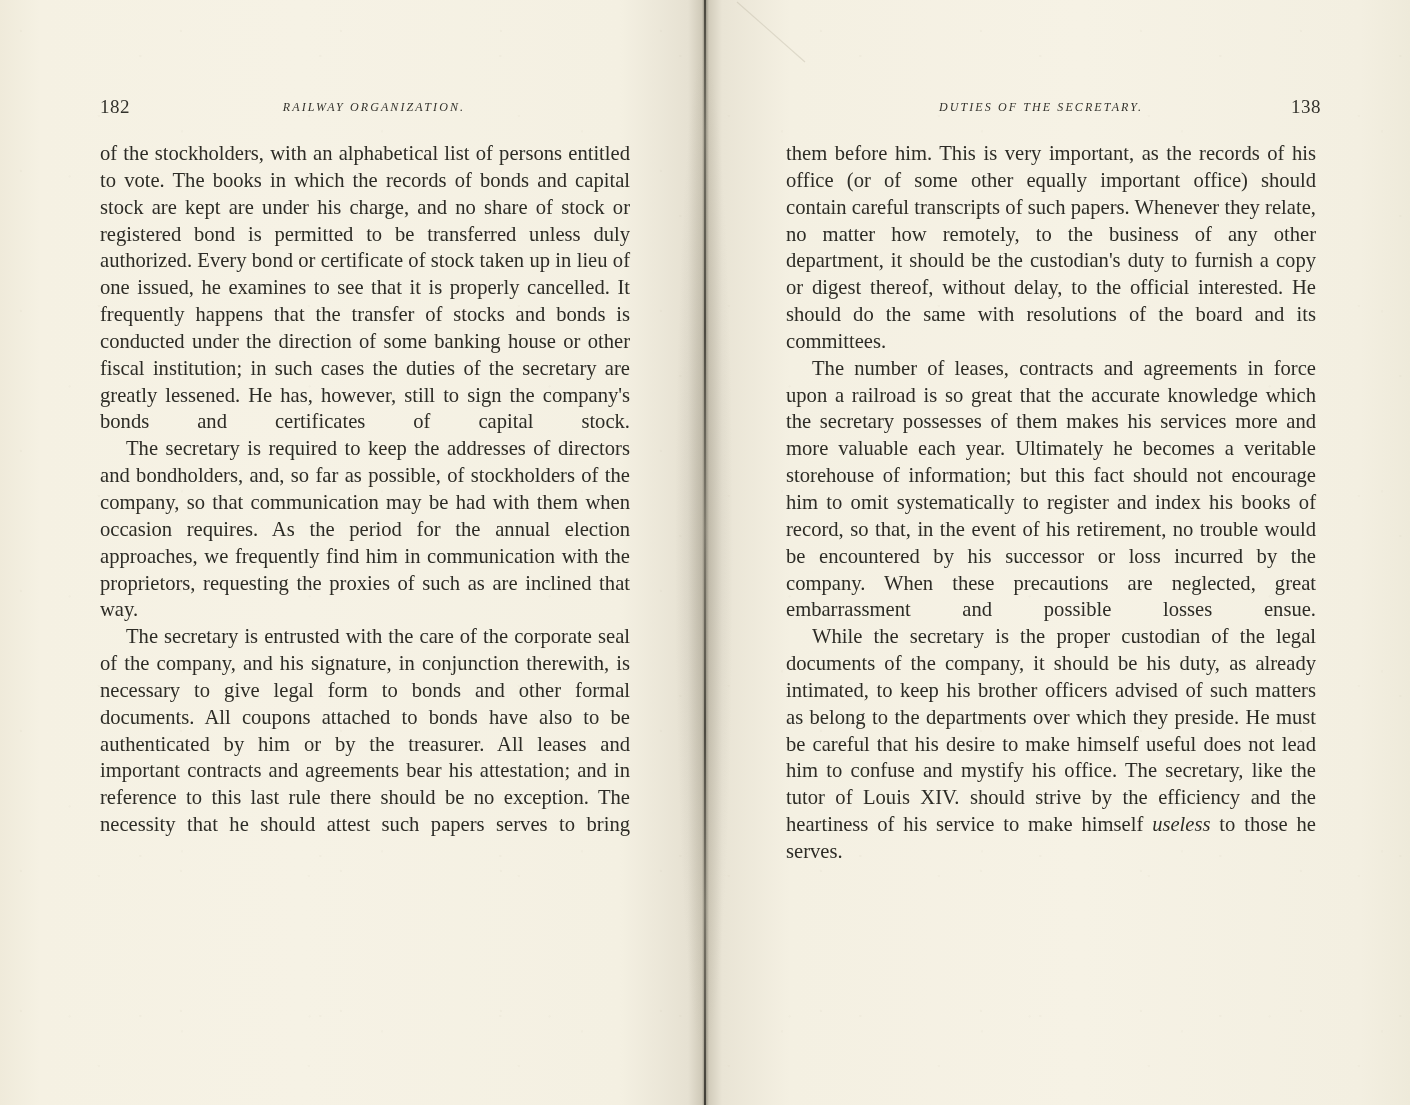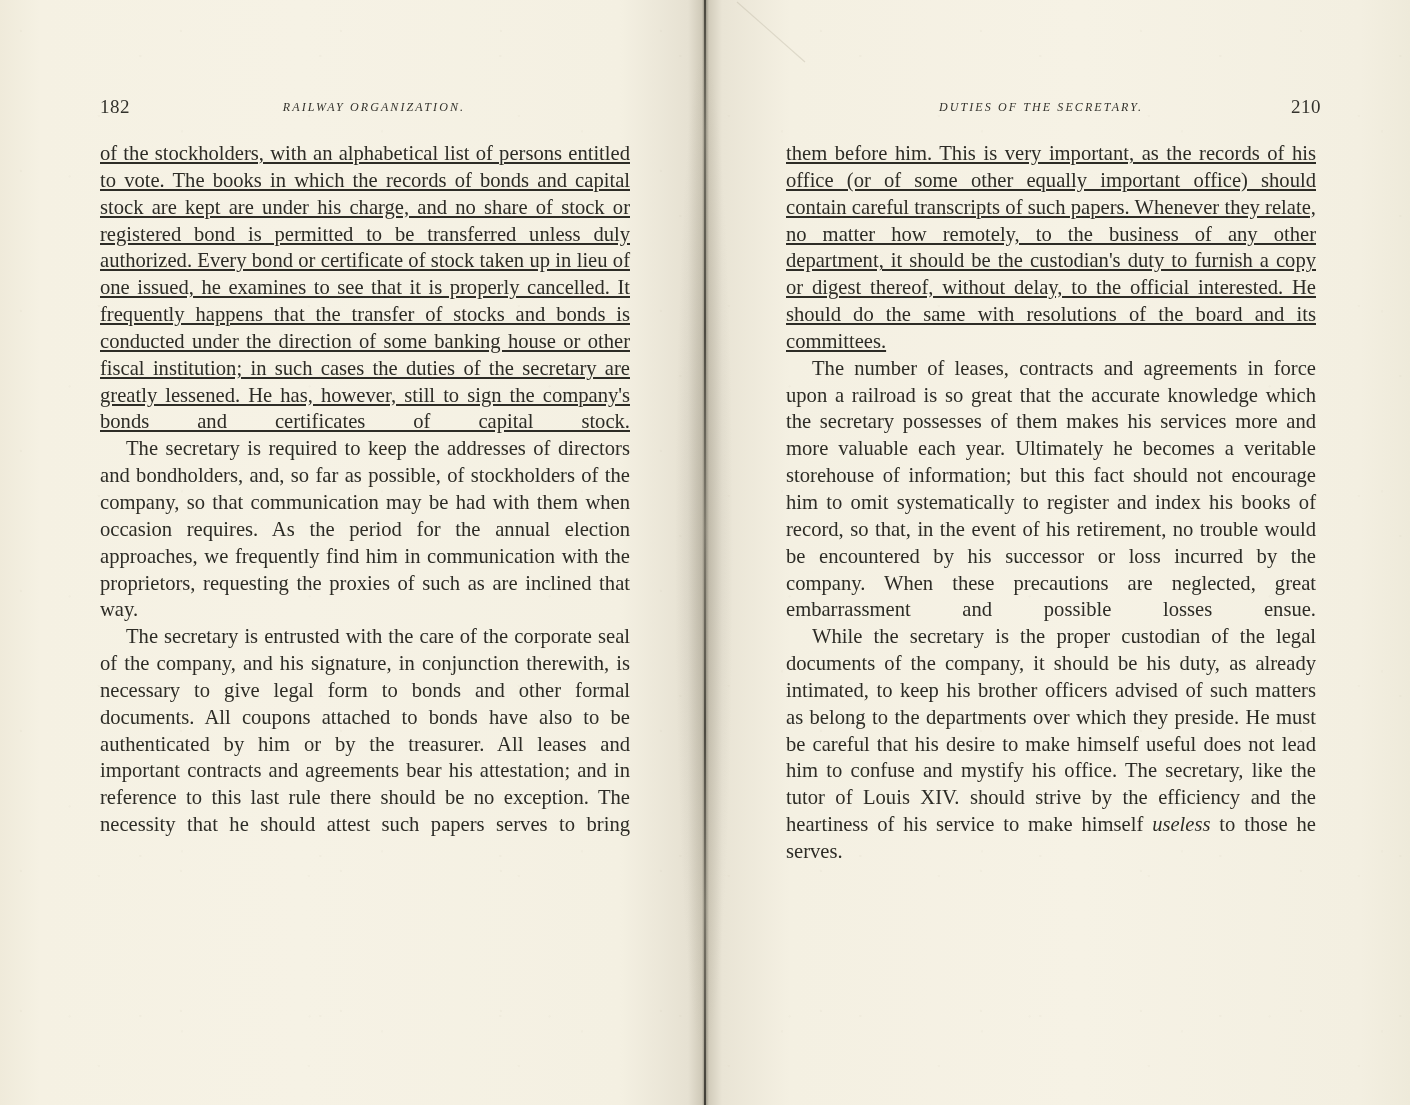--- a/index.html
+++ b/index.html
@@ -124,21 +124,21 @@
     font-family: "Liberation Serif", "DejaVu Serif", serif;
   }
   .page-left  .column { left: 100px; }
   .page-right .column { left: 81px; }
 
   .column p {
     margin: 0;
     text-indent: 26px;
     hyphens: manual;
   }
-  .column p.cont { text-indent: 0; text-decoration: underline; }
+  .column p.cont { text-indent: 0; }
   
   .column p.fulljust {
     text-align-last: justify;
   }
 
   i { }
 
   
   .grain {
     position: absolute;
@@ -171,21 +171,21 @@
       <p class="fulljust">The secretary is required to keep the addresses of directors and bondholders, and, so far as possible, of stockholders of the company, so that communication may be had with them when occasion requires. As the period for the annual election approaches, we frequently find him in communication with the proprietors, requesting the proxies of such as are inclined that way.</p>
       <p class="fulljust">The secretary is entrusted with the care of the corporate seal of the company, and his signature, in conjunction therewith, is necessary to give legal form to bonds and other formal documents. All coupons attached to bonds have also to be authenticated by him or by the treasurer. All leases and important contracts and agreements bear his attestation; and in reference to this last rule there should be no exception. The necessity that he should attest such papers serves to bring</p>
     </div>
 
   </div>
 
   <div class="page page-right">
 
     <div class="runhead">
       <span class="runtitle">DUTIES OF THE SECRETARY.</span>
-      <span class="folio">210</span>
+      <span class="folio">138</span>
     </div>
 
     <div class="column">
       <p class="cont fulljust">them before him. This is very important, as the records of his office (or of some other equally important office) should contain careful transcripts of such papers. Whenever they relate, no matter how remotely, to the business of any other department, it should be the custodian's duty to furnish a copy or digest thereof, without delay, to the official interested. He should do the same with resolutions of the board and its committees.</p>
       <p class="fulljust">The number of leases, contracts and agreements in force upon a railroad is so great that the accurate knowledge which the secretary possesses of them makes his services more and more valuable each year. Ultimately he becomes a veritable storehouse of information; but this fact should not encourage him to omit systematically to register and index his books of record, so that, in the event of his retirement, no trouble would be encountered by his successor or loss incurred by the company. When these precautions are neglected, great embarrassment and possible losses ensue.</p>
       <p class="fulljust"><span>While the secretary is the proper custodian of the legal documents of the company, it should be his duty, as already intimated, to keep his brother officers advised of such matters as belong to the departments over which they preside. He must be careful that his desire to make himself useful does not lead him to confuse and mystify his office. The secretary, like the tutor of Louis XIV. should strive by the efficiency and the heartiness of his service to make himself </span><i>useless</i><span> to those he serves.</span></p>
     </div>
 
   </div>
 

